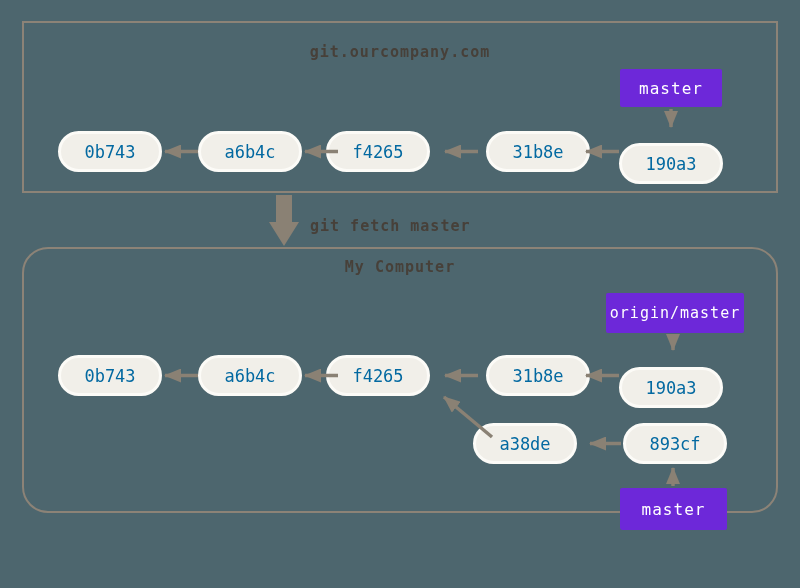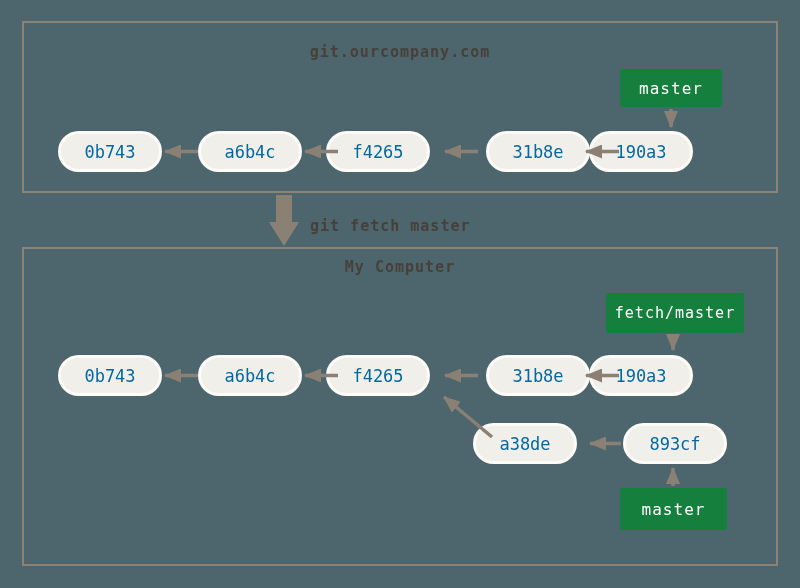--- a/index.html
+++ b/index.html
@@ -7,42 +7,42 @@
     position:relative;width:800px;height:588px;overflow:hidden;
     background:#4D666E;
     font-family:"DejaVu Sans Mono", monospace;
   }
   .arrows{position:absolute;left:0;top:0;width:800px;height:588px;z-index:2;pointer-events:none;}
   .repo-box{
     position:absolute;left:22px;width:756px;box-sizing:border-box;
     border:2px solid #8C8377;z-index:1;
   }
   .repo-box.remote{top:21px;height:172px;}
-  .repo-box.local{top:247px;height:319px;}
+  .repo-box.local{top:247px;height:266px;border-radius:26px;}
   .box-title{
     position:absolute;left:0;right:0;text-align:center;
     font-size:15px;font-weight:bold;letter-spacing:1px;color:#474039;
   }
   .remote .box-title{top:4px;margin-top:16px;}
   .local .box-title{top:9px;}
   .node{
     position:absolute;width:104px;height:41px;box-sizing:border-box;
     background:#F1EFE9;border:3px solid #FCFBF7;border-radius:21px;
     display:flex;align-items:center;justify-content:center;
     font-size:17px;color:#0369a1;z-index:3;
   }
   
   .n-a{left:34px;}  .n-b{left:174px;} .n-c{left:302px;}
-  .n-d{left:462px;} .n-e{left:565px;}
+  .n-d{left:462px;} .n-e{left:595px;margin-top:12px;}
   .remote .row1{top:108px;}
   .local  .row1{top:106px;}
   .local  .row2{top:174px;}
   .n-f{left:449px;} .n-g{left:599px;}
   .branch{
-    position:absolute;background:#15803d;color:#FFFFFF;
+    position:absolute;background:#6d28d9;color:#FFFFFF;
     display:flex;align-items:center;justify-content:center;
     border-radius:2px;z-index:3;letter-spacing:1px;
   }
   .master-top{left:596px;top:46px;width:102px;height:38px;font-size:16px;}
   .origin-master{left:582px;top:44px;width:138px;height:40px;font-size:15px;}
   .master-bottom{left:596px;top:239px;width:107px;height:42px;font-size:16px;}
   .fetch-label{
     position:absolute;left:310px;top:217px;z-index:3;
     font-size:15px;font-weight:bold;letter-spacing:1px;color:#474039;
   }
@@ -89,19 +89,19 @@
 
   <div class="fetch-label">git fetch master</div>
 
   <div class="repo-box local">
     <div class="box-title">My Computer</div>
     <div class="node row1 n-a">0b743</div>
     <div class="node row1 n-b">a6b4c</div>
     <div class="node row1 n-c">f4265</div>
     <div class="node row1 n-d">31b8e</div>
     <div class="node row1 n-e">190a3</div>
-    <div class="branch origin-master">fetch/master</div>
+    <div class="branch origin-master">origin/master</div>
     <div class="node row2 n-f">a38de</div>
     <div class="node row2 n-g">893cf</div>
     <div class="branch master-bottom">master</div>
   </div>
 
 </div>
 
 </body></html>

